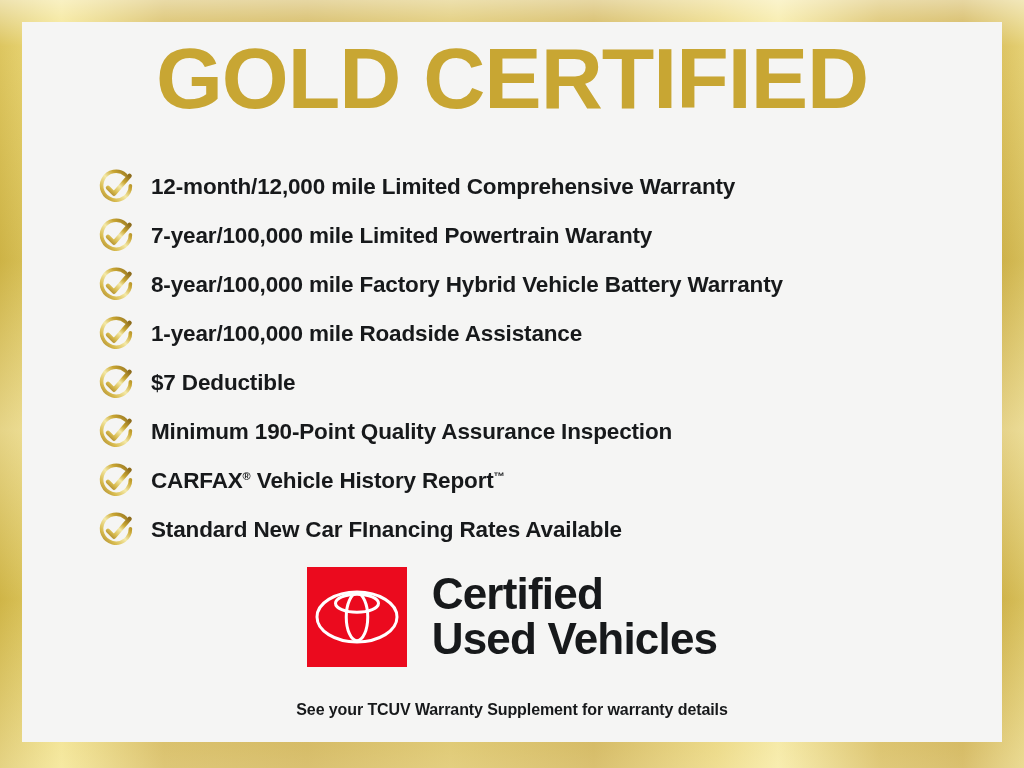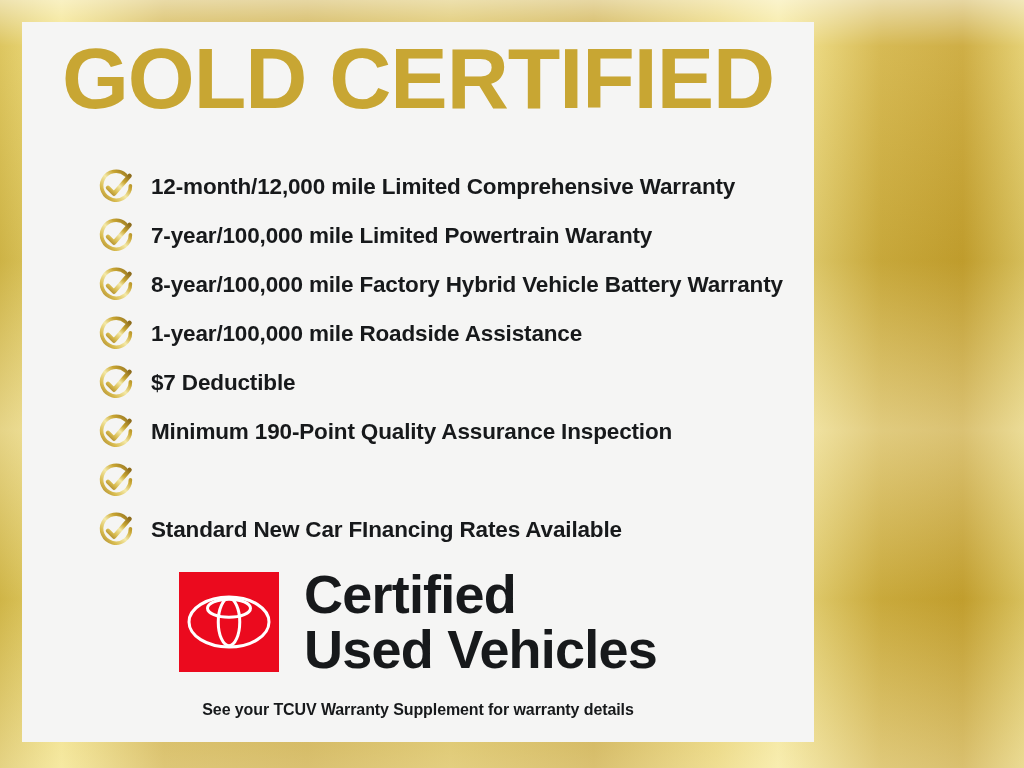--- a/index.html
+++ b/index.html
@@ -39,21 +39,21 @@
         #c9a531 94%,
         #e2cb65 100%);
     box-sizing: border-box;
   }
 
   
   #panel {
     position: absolute;
     left: 22px;
     top: 22px;
-    width: 792px;
+    width: 980px;
     height: 720px;
     background: #f5f5f4;
   }
 
   
   .title {
     position: absolute;
     left: 0;
     right: 0;
     top: 13px;
@@ -117,21 +117,21 @@
     width: 100px;
     height: 100px;
     background: #eb0a1e;
     display: flex;
     align-items: center;
     justify-content: center;
     flex: 0 0 100px;
   }
   .lockup-text {
     margin-left: 25px;
-    font-size: 54px;
+    font-size: 44px;
     line-height: 1.02;
     font-weight: 700;
     color: #17191b;
     letter-spacing: -0.8px;
     font-family: "Liberation Sans", sans-serif;
   }
   .lockup-text div { white-space: nowrap; }
 
   
   .footnote {
@@ -212,20 +212,21 @@
           <path d="M30 52 L45 67 L84 22" fill="none" stroke="url(#gg1)" stroke-width="11" stroke-linecap="round" stroke-linejoin="round"></path>
         </svg>
         <span class="row-text">Minimum 190-Point Quality Assurance Inspection</span>
       </div>
 
       <div class="row">
         <svg class="check" viewBox="0 0 100 100">
           <path d="M74 20 A36 36 0 1 0 86 47" fill="none" stroke="url(#gg1)" stroke-width="9" stroke-linecap="round"></path>
           <path d="M30 52 L45 67 L84 22" fill="none" stroke="url(#gg1)" stroke-width="11" stroke-linecap="round" stroke-linejoin="round"></path>
         </svg>
+        <span class="row-text"><span>CARFAX</span><span class="sup">®</span><span> Vehicle History Report</span><span class="sup">™</span></span>
       </div>
 
       <div class="row">
         <svg class="check" viewBox="0 0 100 100">
           <path d="M74 20 A36 36 0 1 0 86 47" fill="none" stroke="url(#gg1)" stroke-width="9" stroke-linecap="round"></path>
           <path d="M30 52 L45 67 L84 22" fill="none" stroke="url(#gg1)" stroke-width="11" stroke-linecap="round" stroke-linejoin="round"></path>
         </svg>
         <span class="row-text">Standard New Car FInancing Rates Available</span>
       </div>
 

